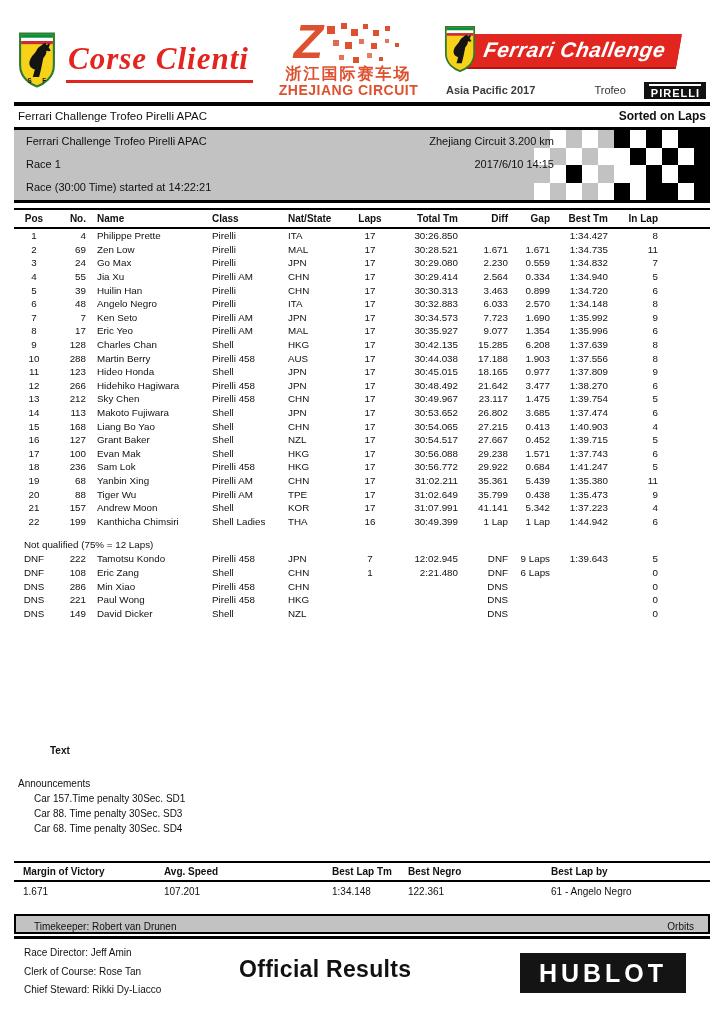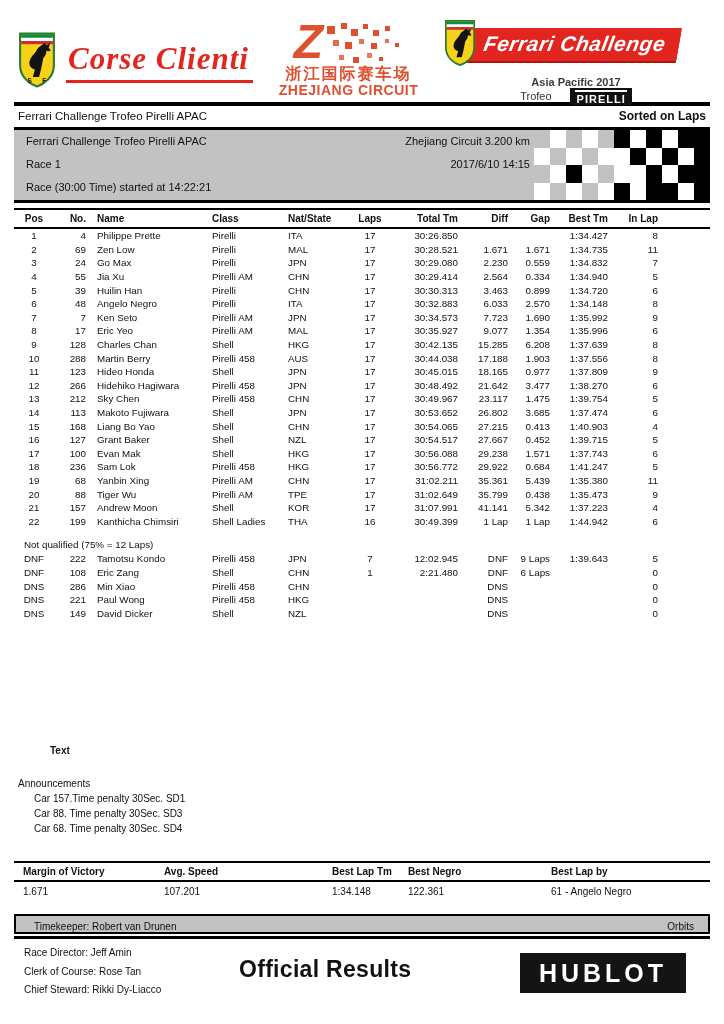--- a/index.html
+++ b/index.html
@@ -16,41 +16,41 @@
   .zhejiang { text-align:center; line-height:1.05; margin-top:-4px; }
   .z-row { display:flex; align-items:flex-start; justify-content:center; gap:2px; height:44px; }
   .z-letter { color:#dd5130; font-size:48px; font-weight:bold; font-style:italic; line-height:40px; }
   .zh-cn { color:#dd5130; font-size:16px; font-weight:bold; letter-spacing:2px; }
   .zh-en { color:#dd5130; font-size:14px; font-weight:bold; letter-spacing:0.5px; }
   .fc { width:262px; }
   .fc-top { display:flex; align-items:center; }
   .fc-shield { margin-right:-10px; position:relative; z-index:2; }
   .fc-banner { background:#e2251f; transform:skewX(-10deg); padding:4px 14px 5px 18px; box-shadow:0 2px 0 #b01510; }
   .fc-banner span { display:inline-block; color:#fff; font-weight:bold; font-style:italic; font-size:21px; white-space:nowrap; letter-spacing:0.5px; }
-  .fc-bottom { display:flex; justify-content:space-between; align-items:center; margin-top:6px; padding-left:2px;flex-direction:column; }
+  .fc-bottom { display:flex; justify-content:space-between; align-items:center; margin-top:6px; padding-left:2px; }
   .fc-region { font-size:11px; font-weight:bold; color:#3c3c3c; }
   .trofeo-group { display:flex; align-items:center; gap:18px; }
   .trofeo { font-size:11px; color:#333; }
   .pirelli-box { position:relative; background:#111; color:#fff; font-weight:bold; font-size:11px;
                  letter-spacing:1px; padding:3px 6px 2px 7px; }
   .pirelli-box i { position:absolute; left:5px; right:5px; top:2px; height:2px; background:#fff; }
   .pirelli-box b { position:relative; top:2px; font-style:normal; }
 
   
   .rule4 { height:4px; background:#000; }
   .sorted-row { display:flex; justify-content:space-between; align-items:center; padding:3px 4px 4px 4px; }
   .sorted-row .left { font-size:11.5px; }
   .sorted-row .right { font-size:12px; font-weight:bold; }
 
   
   .infobox { position:relative; background:#c2c2c2; border-top:3px solid #000; border-bottom:3px solid #000;
              height:76px; overflow:hidden; }
   .ib-row { position:relative; height:23px; line-height:23px; font-size:11px; }
   .ib-row .l { position:absolute; left:12px; white-space:nowrap; z-index:2; }
-  .ib-row .r { position:absolute; right:180px; white-space:nowrap; z-index:2; }
+  .ib-row .r { position:absolute; right:156px; white-space:nowrap; z-index:2; }
   .checker { position:absolute; top:0; right:0; bottom:0; display:grid;
              grid-template-columns:repeat(11,16px); grid-auto-rows:17.5px; z-index:1; }
   .checker .cw { background:#fff; } .checker .cb { background:#000; } .checker .cg { background:transparent; }
 
   
   table.results { width:100%; border-collapse:collapse; table-layout:fixed; margin-top:5px; }
   .results th { border-top:2px solid #000; border-bottom:2px solid #000; font-size:10px; font-weight:bold; padding:3px 2px; }
   .results td { font-size:9.8px; padding:1.3px 2px; line-height:11px; overflow:hidden; white-space:nowrap; }
   .a-l { text-align:left; } .a-c { text-align:center; } .a-r { text-align:right; }
   .results .col2 { padding-left:9px; }

